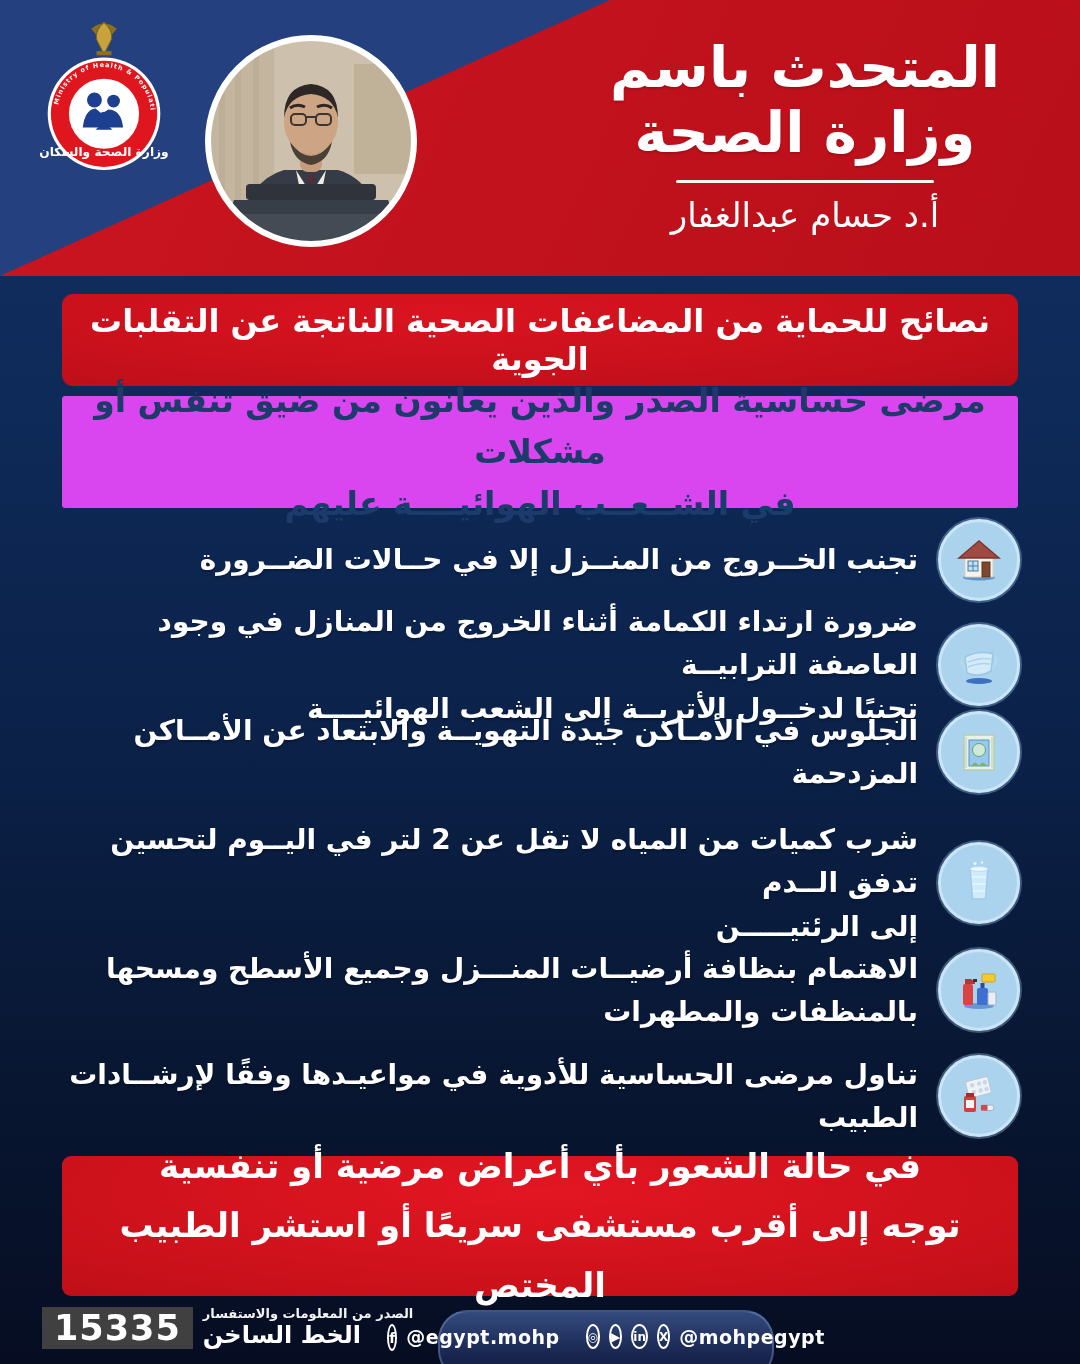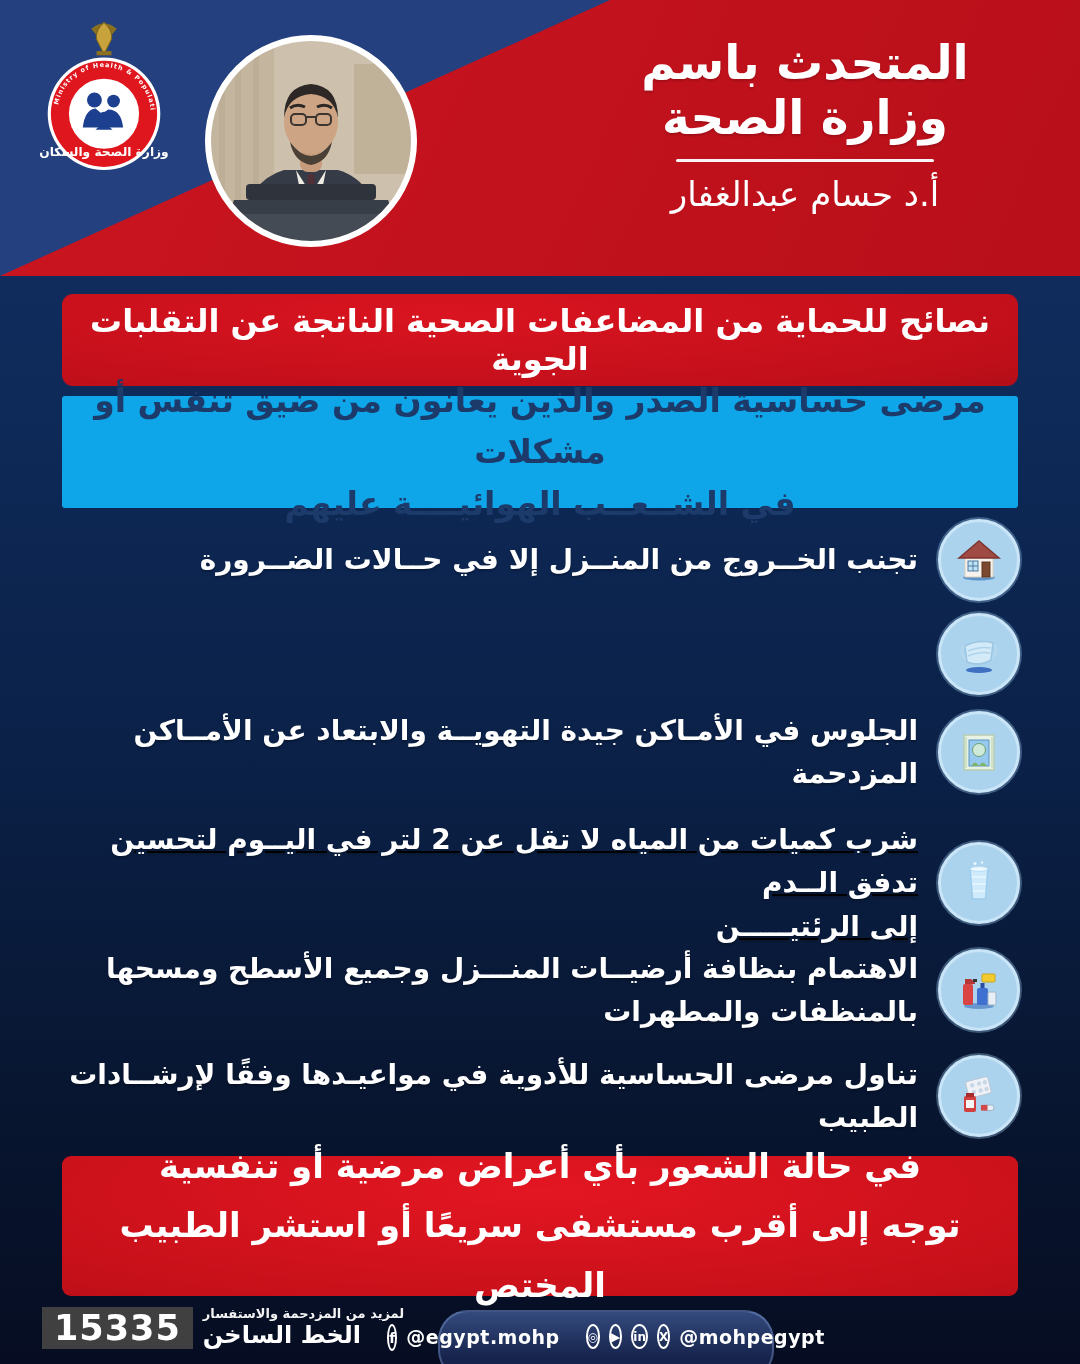--- a/index.html
+++ b/index.html
@@ -9,43 +9,43 @@
     font-family:"DejaVu Sans","Liberation Sans",sans-serif;
   }
   .abs{position:absolute;}
   
   .header{top:0;left:0;width:1080px;height:276px;background:linear-gradient(115deg,#cb1520,#b80f1a);}
   .header-triangle{top:0;left:0;width:1080px;height:276px;background:#24407f;
     clip-path:polygon(0 0,610px 0,0 100%);}
   .logo{left:38px;top:16px;width:132px;height:170px;}
   .photo{left:204px;top:34px;width:214px;height:214px;}
   .titles{left:590px;top:36px;width:430px;text-align:center;color:#fff;direction:rtl;}
-  .titles .t1,.titles .t2{font-size:47px;font-weight:bold;line-height:1.16;text-shadow:0 2px 2px rgba(0,0,0,.15);}
+  .titles .t1,.titles .t2{font-size:56px;font-weight:bold;line-height:1.16;text-shadow:0 2px 2px rgba(0,0,0,.15);}
   .titles .divider{width:258px;height:3px;background:#f5f5f5;margin:14px auto 12px;border-radius:2px;}
   .titles .name{font-size:34px;font-weight:normal;}
   
   .banner-red{left:62px;top:294px;width:956px;height:92px;border-radius:11px;
     background:radial-gradient(120% 170% at 40% 22%,#d91420 0%,#c00f1a 55%,#8e0a12 100%);
     display:flex;align-items:center;justify-content:center;
     color:#fff;font-size:32px;font-weight:bold;direction:rtl;text-align:center;padding:0 20px;box-sizing:border-box;}
-  .banner-white{left:62px;top:396px;width:956px;height:112px;border-radius:3px;background:#0ea5e9;
+  .banner-white{left:62px;top:396px;width:956px;height:112px;border-radius:3px;background:#d946ef;
     display:flex;flex-direction:column;align-items:center;justify-content:center;
     color:#1c3a6a;font-size:33px;font-weight:bold;direction:rtl;text-align:center;line-height:1.55;}
   
   .tip{left:60px;right:60px;display:flex;direction:rtl;align-items:center;gap:20px;}
   .tip-icon{flex:0 0 76px;width:76px;height:76px;border-radius:50%;background:#abd3ee;
     border:3px solid #c9e5f7;box-shadow:0 0 0 2px rgba(160,205,240,.35);
     display:flex;align-items:center;justify-content:center;}
   .tip-text{flex:1;color:#fff;font-size:28px;font-weight:bold;text-align:right;line-height:1.55;
     text-shadow:0 2px 2px rgba(0,0,0,.25);}
   .tip-line:empty{display:none;}
   .tip1{top:518px;min-height:84px;}
   .tip2{top:600px;min-height:108px;}
   .tip3{top:708px;min-height:88px;}
-  .tip4{top:818px;min-height:108px;text-decoration:underline;}
+  .tip4{top:818px;min-height:108px;}
   .tip5{top:936px;min-height:108px;}
   .tip6{top:1052px;min-height:88px;}
   
   .alert{left:62px;top:1156px;width:956px;height:140px;border-radius:9px;
     background:radial-gradient(120% 160% at 50% 25%,#e31622 0%,#c51019 55%,#970b12 100%);
     display:flex;flex-direction:column;align-items:center;justify-content:center;
     color:#fff;font-size:34px;font-weight:bold;direction:rtl;text-align:center;line-height:1.75;}
   
   .hotline{left:42px;top:1306px;display:flex;align-items:center;gap:10px;}
   .hotline-number{background:#404040;color:#fff;font-size:35px;font-weight:bold;
@@ -162,20 +162,24 @@
 <div class="abs tip tip2">
   <div class="tip-icon">
     <svg width="48" height="48" viewBox="0 0 48 48">
       <ellipse cx="24" cy="40" rx="13" ry="3" fill="#3f6fc1"></ellipse>
       <path d="M10 16 Q2 20 12 31" fill="none" stroke="#b5d8ee" stroke-width="2.5"></path>
       <path d="M38 14 Q46 18 36 29" fill="none" stroke="#b5d8ee" stroke-width="2.5"></path>
       <path d="M10 16 Q24 9 38 13 L36 30 Q24 37 12 32 Z" fill="#d3eaf9" stroke="#9cc6e2" stroke-width="1.5"></path>
       <path d="M13 21 Q25 16 36 18 M13 26 Q25 21 35 23" stroke="#aed3ea" stroke-width="1.5" fill="none"></path>
     </svg>
   </div>
+  <div class="tip-text">
+    <div class="tip-line">ضرورة ارتداء الكمامة أثناء الخروج من المنازل في وجود العاصفة الترابيــة</div>
+    <div class="tip-line">تجنبًا لدخــول الأتربــة إلى الشعب الهوائيــــة</div>
+  </div>
 </div>
 
 <div class="abs tip tip3">
   <div class="tip-icon">
     <svg width="48" height="48" viewBox="0 0 48 48">
       <rect x="9" y="7" width="30" height="35" fill="#e9f3e4" stroke="#b6cdb0" stroke-width="1.5"></rect>
       <rect x="14" y="12" width="20" height="26" fill="#97c9ee" stroke="#5d93c2"></rect>
       <circle cx="24" cy="22" r="6.5" fill="#cfe9d8" stroke="#6aa06e"></circle>
       <path d="M16 38 q4 -7 8 0 q4 -7 8 0 Z" fill="#7fb46f"></path>
       <path d="M11 9 v31 M37 9 v31" stroke="#cfe2c9" stroke-width="2"></path>
@@ -248,21 +252,21 @@
 </div>
 
 <div class="abs alert">
   <div>في حالة الشعور بأي أعراض مرضية أو تنفسية</div>
   <div>توجه إلى أقرب مستشفى سريعًا أو استشر الطبيب المختص</div>
 </div>
 
 <div class="abs hotline">
   <div class="hotline-number">15335</div>
   <div class="hotline-texts">
-    <div class="hotline-info">لمزيد من المزدحمة والاستفسار</div>
+    <div class="hotline-info">الصدر من المعلومات والاستفسار</div>
     <div class="hotline-label">الخط الساخن</div>
   </div>
 </div>
 
 <div class="abs social-pill">
   <div class="sicon">
     <span>f</span>
   </div>
   <div class="handle">@egypt.mohp</div>
   <div class="vdivider"></div>

